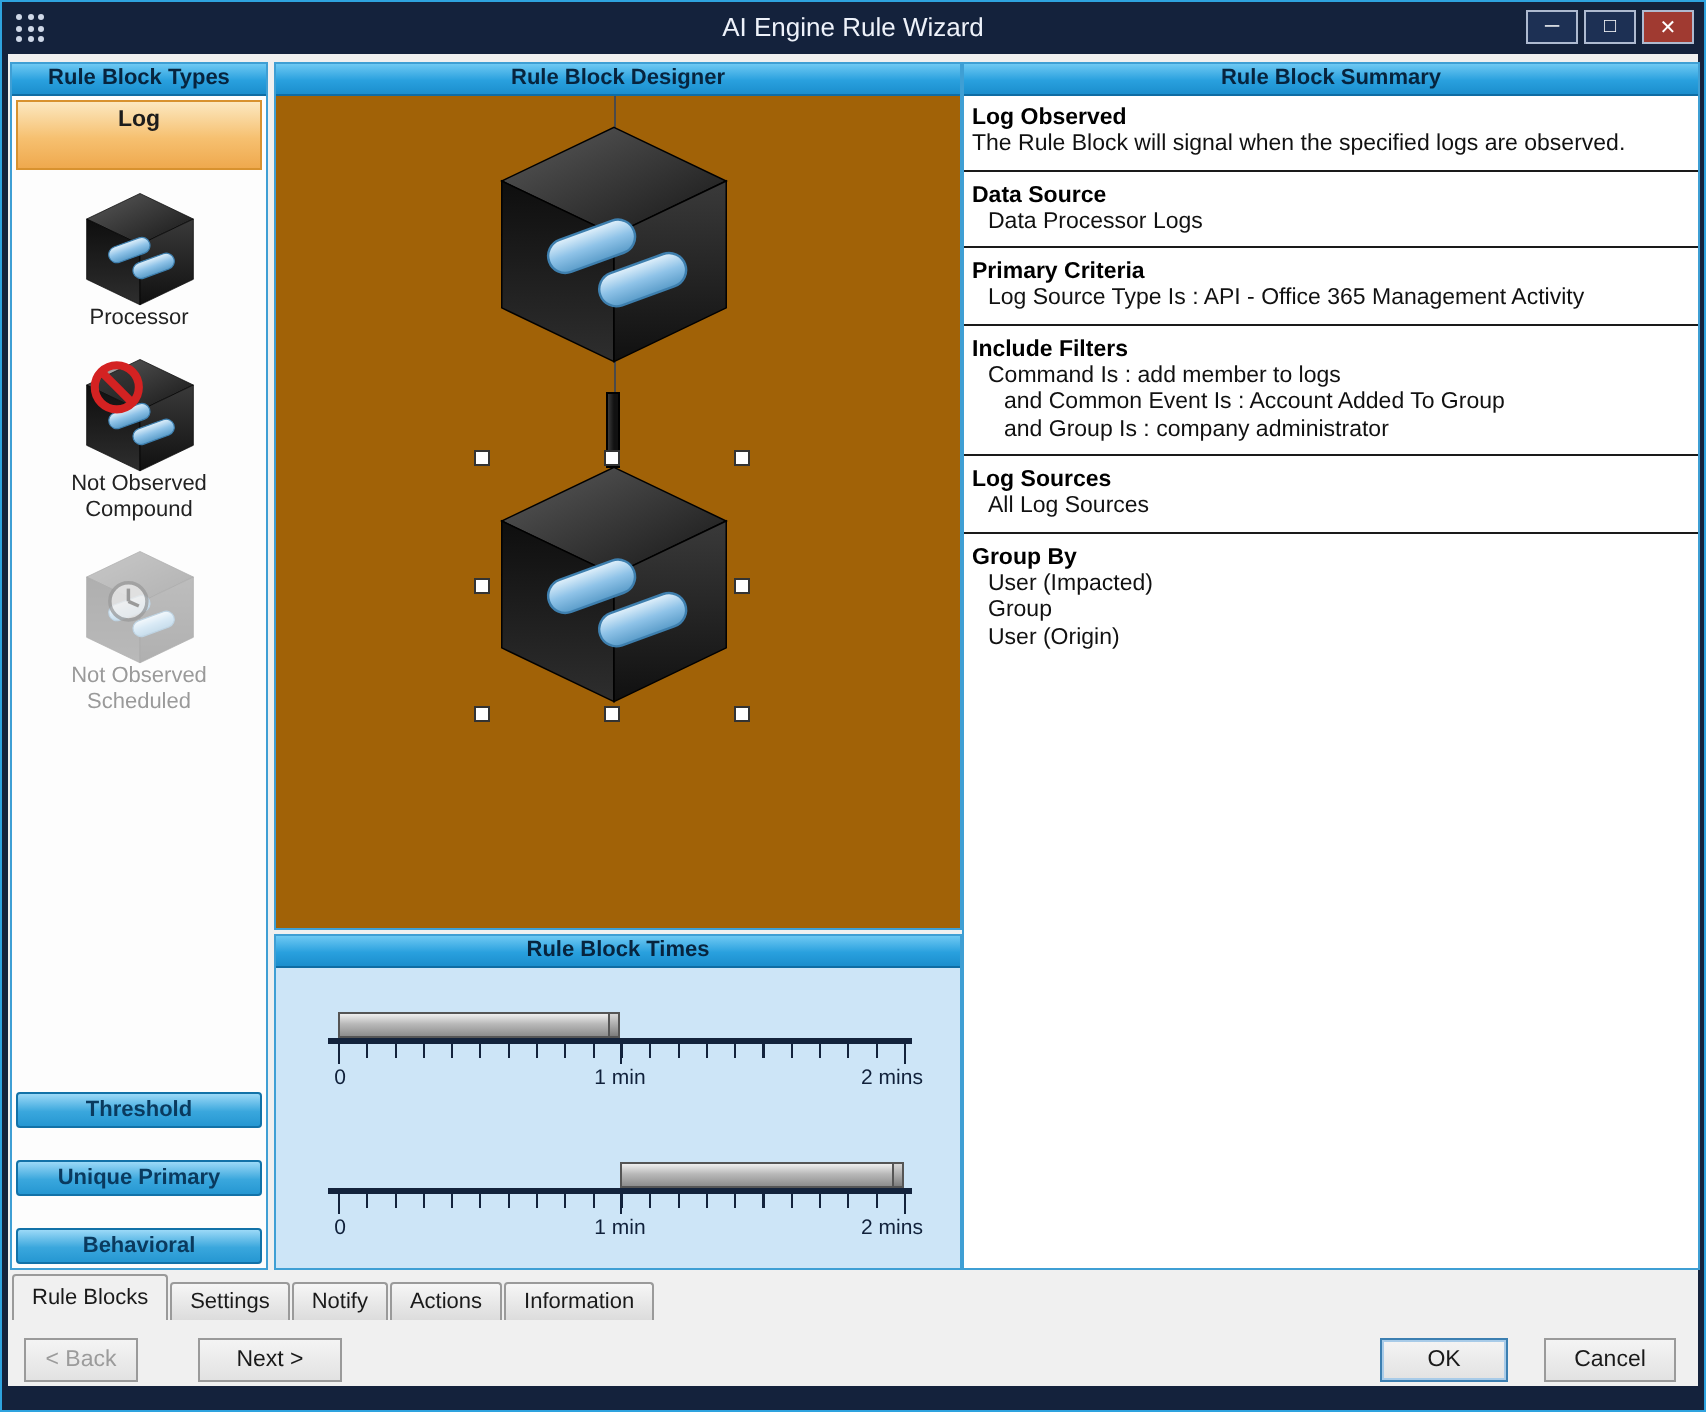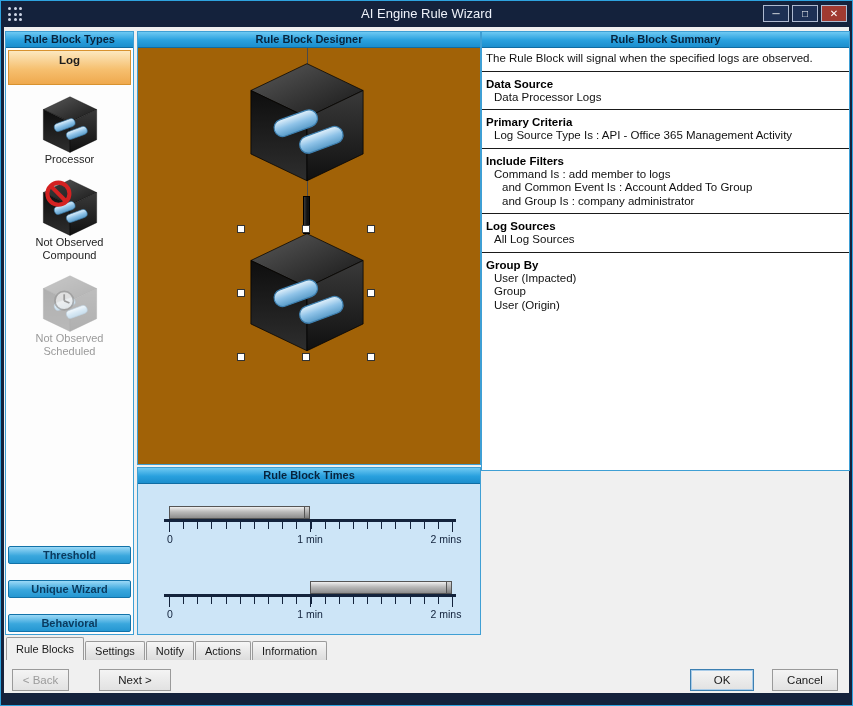--- a/index.html
+++ b/index.html
@@ -58,21 +58,21 @@
   .ticks { position:absolute; left:31px; width:284px; height:7px;
     background:repeating-linear-gradient(90deg,#13233c 0 1px,transparent 1px 14.15px); }
   .majtick { position:absolute; width:1px; height:10px; background:#13233c; }
   .slider-bar { position:absolute; height:13px;
     background:linear-gradient(#efefef,#b9b9b9 45%,#8d8d8d);
     border:1px solid #555; cursor:ew-resize; }
   .slider-bar .grip { position:absolute; right:0; top:0; bottom:0; width:5px;
     background:linear-gradient(#d8d8d8,#7d7d7d); border-left:1px solid #555; }
   .tick-label { position:absolute; transform:translateX(-50%); font-size:10.5px; color:#10203a; }
   
-  .panel-right { position:absolute; left:477px; top:4px; width:369px; height:440px; background:#fff; }
+  .panel-right { position:absolute; left:477px; top:4px; width:369px; height:604px; background:#fff; }
   .summary-body { flex:1 1 auto; padding:4px 8px 0 4px; overflow:hidden; }
   .sec-title { font-size:11.5px; font-weight:bold; color:#000; line-height:14px; }
   .sec-line { font-size:11.5px; color:#111; line-height:13.5px; padding-left:8px; }
   .sec-line.ind2 { padding-left:16px; }
   .sep { height:1px; background:#1a1a1a; margin:5px -8px 5px -4px; }
   
   .tabstrip { position:absolute; left:2px; top:610px; right:2px; height:23px; display:flex; align-items:flex-end; }
   .tab { font-size:11px; color:#1a1a1a; padding:0 9px; height:19px; line-height:18px;
     background:linear-gradient(#f6f6f6,#dcdcdc); border:1px solid #9a9a9a; border-bottom:none;
     border-radius:2px 2px 0 0; margin-right:1px; cursor:pointer; }
@@ -178,21 +178,21 @@
         <div class="type-item disabled">
           <svg width="58" height="58" viewBox="0 0 100 100">
               <use href="#cubeSched"></use>
             </svg>
           <span class="lbl">Not Observed</span>
           <span class="lbl">Scheduled</span>
         </div>
       </div>
       <div class="bottom-btns">
         <div class="cat-btn">Threshold</div>
-        <div class="cat-btn">Unique Wizard</div>
+        <div class="cat-btn">Unique Primary</div>
         <div class="cat-btn">Behavioral</div>
       </div>
     </div>
 
     <div class="panel panel-mid-top">
       <div class="blue-hdr">Rule Block Designer</div>
       <div class="designer-canvas">
         <div class="guide-line"></div>
         <svg class="cube-big cube-top" viewBox="0 0 100 100">
             <use href="#cube"></use>
@@ -239,20 +239,21 @@
         <div class="majtick" style="left:314px; top:113px;"></div>
         <span class="tick-label" style="left:32px; top:124px;">0</span>
         <span class="tick-label" style="left:172px; top:124px;">1 min</span>
         <span class="tick-label" style="left:308px; top:124px;">2 mins</span>
       </div>
     </div>
 
     <div class="panel panel-right">
       <div class="blue-hdr">Rule Block Summary</div>
       <div class="summary-body">
+        <div class="sec-title">Log Observed</div>
         <div class="sec-line" style="padding-left:0;">The Rule Block will signal when the specified logs are observed.</div>
         <div class="sep"></div>
 
         <div class="sec-title">Data Source</div>
         <div class="sec-line">Data Processor Logs</div>
         <div class="sep"></div>
 
         <div class="sec-title">Primary Criteria</div>
         <div class="sec-line">Log Source Type Is : API - Office 365 Management Activity</div>
         <div class="sep"></div>

